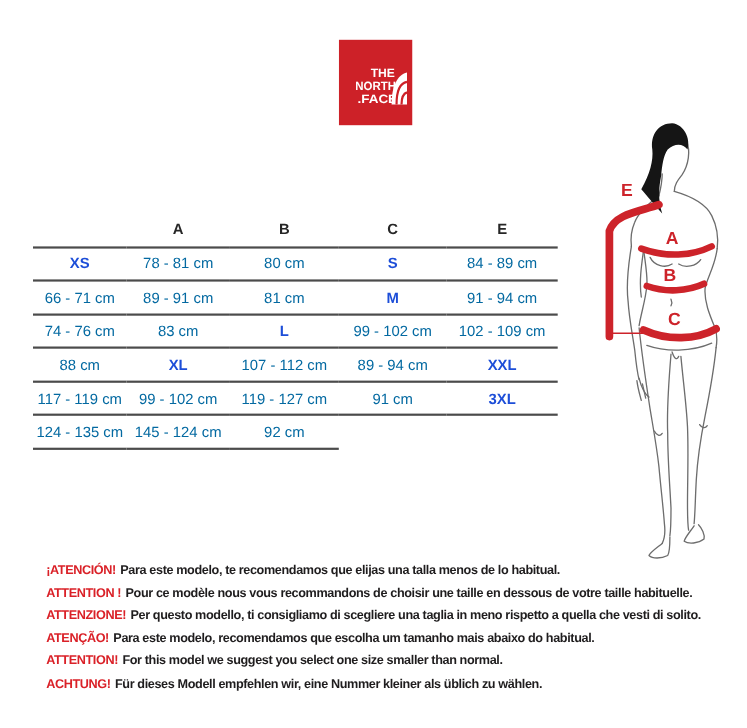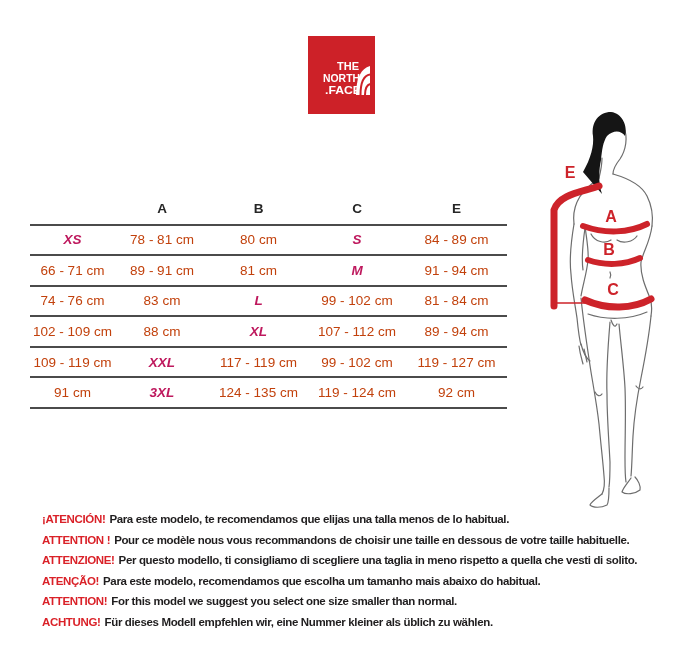--- a/index.html
+++ b/index.html
@@ -12,25 +12,25 @@
   .logo-txt { fill:#ffffff; font-family:"Liberation Sans",sans-serif; font-weight:bold; font-size:11px; }
   
   .sizetable {
     position:absolute; left:30px; top:193px; width:477px;
     display:grid; grid-template-columns:85px 94px 99px 98px 101px;
   }
   .cell {
     box-sizing:border-box; height:30.6px;
     display:flex; align-items:center; justify-content:center;
     border-bottom:2px solid #4b4b4b;
-    font-size:13.5px; color:#c2410c;
+    font-size:13.5px; color:#0369a1;
   }
   .cell.hdr { height:32.5px; font-weight:bold; color:#262626; border-bottom:2px solid #4b4b4b; }
   .cell.hdr.blank { }
-  .cell.sz { font-weight:bold; color:#be185d;font-style:italic; }
+  .cell.sz { font-weight:bold; color:#1d4ed8; }
   
   .figure-svg { position:absolute; left:533px; top:106px; }
   .outline { fill:none; stroke:#6d6d6d; stroke-width:1.2; stroke-linecap:round; stroke-linejoin:round; }
   .redline { fill:none; stroke:#cd232a; stroke-linecap:round; }
   .redlabel { fill:#cd232a; font-family:"Liberation Sans",sans-serif; font-weight:bold; font-size:16px; text-anchor:middle; }
   
   .notices { position:absolute; left:28px; top:513px; width:651px;margin-left:14px; }
   .notice {
     margin:0 0 8.5px 0; font-size:11.5px; font-weight:bold; letter-spacing:-0.35px;
     color:#1f1d1e; white-space:nowrap;
@@ -72,38 +72,36 @@
     <div class="cell">89 - 91 cm</div>
     <div class="cell">81 cm</div>
 
     <div class="cell sz">M</div>
     <div class="cell">91 - 94 cm</div>
     <div class="cell">74 - 76 cm</div>
     <div class="cell">83 cm</div>
 
     <div class="cell sz">L</div>
     <div class="cell">99 - 102 cm</div>
-    <div class="cell">81 - 84 cm</div>
     <div class="cell">102 - 109 cm</div>
     <div class="cell">88 cm</div>
 
     <div class="cell sz">XL</div>
     <div class="cell">107 - 112 cm</div>
     <div class="cell">89 - 94 cm</div>
-    <div class="cell">109 - 119 cm</div>
 
     <div class="cell sz">XXL</div>
     <div class="cell">117 - 119 cm</div>
     <div class="cell">99 - 102 cm</div>
     <div class="cell">119 - 127 cm</div>
     <div class="cell">91 cm</div>
 
     <div class="cell sz">3XL</div>
     <div class="cell">124 - 135 cm</div>
-    <div class="cell">119 - 124 cm</div>
+    <div class="cell">145 - 124 cm</div>
     <div class="cell">92 cm</div>
   </div>
 
   <svg class="figure-svg" width="146" height="410" viewBox="0 0 146 410">
 
     <g class="outline">
       <path d="M 67,21 C 72,11 87,12 91,22 C 95,31 93,44 87,53 C 83,58 80,62 80,68"></path>
       <path d="M 69,52 C 69,58 68,64 66,72"></path>
       <path d="M 80,68 C 94,72 108,78 114,90 C 119,100 120,112 119,120"></path>
       <path d="M 119,120 C 117,136 110,146 108,156 C 107,168 112,180 117,192 C 119,198 119,204 118,210"></path>

